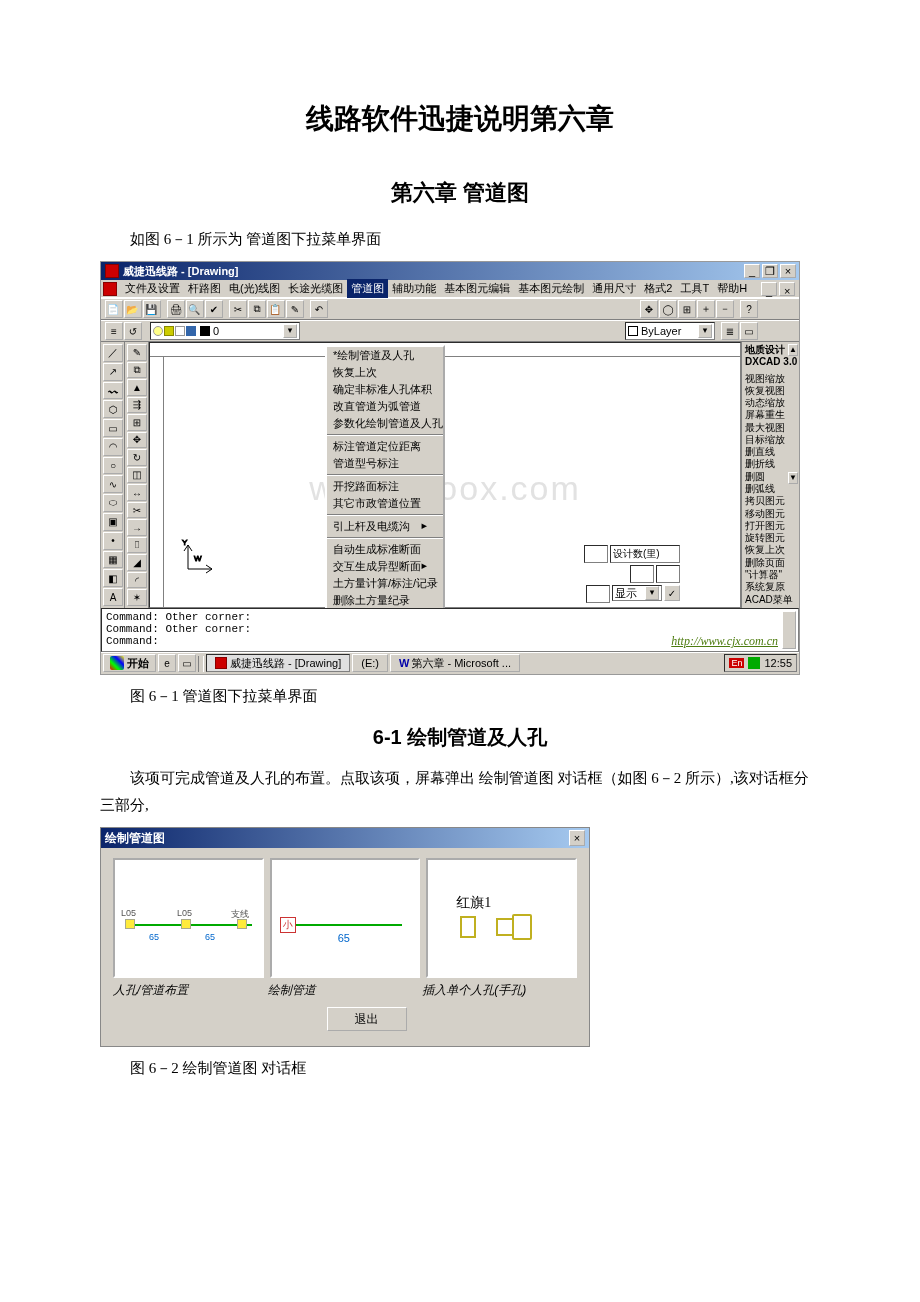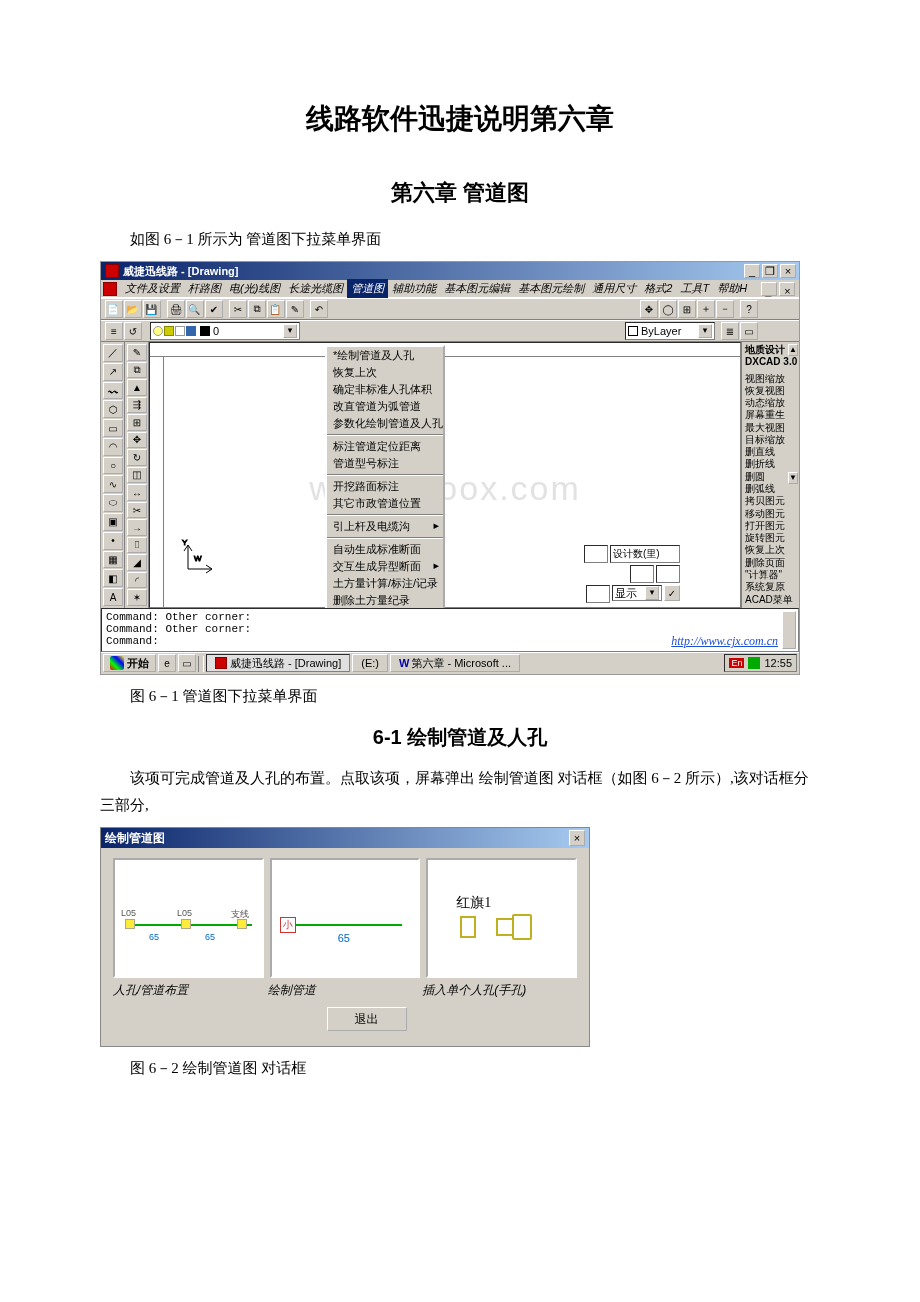--- a/index.html
+++ b/index.html
@@ -85,21 +85,21 @@
     align-items: center;
     padding-left: 2px;
     font-size: 11px;
   }
   .mb-icon {
     width: 14px; height: 14px;
     background: #c00; border: 1px solid #800;
     margin-right: 4px;
     display: inline-block;
   }
-  .menubar span { padding: 2px 4px; white-space: nowrap; font-style: italic; }
+  .menubar span { padding: 2px 4px; white-space: nowrap; }
   .menubar .active { background: #0a246a; color: #fff; }
   .menubar .rightbtns { margin-left: auto; display:flex; }
 
   .toolrow {
     height: 22px;
     background: #d4d0c8;
     border-top: 1px solid #fff;
     border-bottom: 1px solid #808080;
     display: flex;
     align-items: center;
@@ -154,21 +154,21 @@
     position: absolute;
     top: 2px;
     left: 175px;
     width: 120px;
     background: #d4d0c8;
     border: 2px outset #fff;
     z-index: 5;
     font-size: 11px;
   }
   .dropdown .sep { height:1px; border-top:1px solid #808080; border-bottom:1px solid #fff; margin:2px 0; }
-  .dropdown .mi { padding: 1px 4px 1px 6px; white-space: nowrap; display:flex; }
+  .dropdown .mi { padding: 1px 16px 1px 6px; white-space: nowrap; display:flex; }
   .dropdown .mi .sub { margin-left:auto; }
 
   .rightpanel {
     width: 58px;
     background: #d4d0c8;
     border-left: 1px solid #808080;
     display:flex; flex-direction:column;
     font-size: 10px;
     padding: 2px 1px;
     gap: 0;
@@ -191,21 +191,21 @@
   .cmdarea {
     height: 44px;
     background: #fff;
     border: 1px inset #808080;
     font-family: "Courier New", monospace;
     font-size: 11px;
     padding: 2px 4px;
     position: relative;
   }
   .cmdarea .sb { position:absolute; right:2px; top:2px; bottom:2px; width:14px; background:#d4d0c8; border:1px outset #fff;}
-  .cmdarea .url { position:absolute; right:20px; bottom:2px; color:#1d4ed8; text-decoration:underline; font-style:italic; font-family:"Times New Roman",serif; font-size:12px;}
+  .cmdarea .url { position:absolute; right:20px; bottom:2px; color:#4d7c0f; text-decoration:underline; font-style:italic; font-family:"Times New Roman",serif; font-size:12px;}
 
   .taskbar {
     height: 22px;
     background: #d4d0c8;
     border-top: 1px solid #fff;
     display:flex; align-items:flex-end; padding:2px; gap:2px;
   }
   .startbtn { height:18px; border:1px outset #fff; padding:0 6px; display:flex; align-items:center; font-weight:bold; }
   .taskbtn { height:18px; border:1px inset #808080; background:#e0e0e0; padding:0 8px; font-size:11px; display:flex; align-items:center;}
   .tray { margin-left:auto; border:1px inset #808080; height:18px; padding:0 4px; display:flex; align-items:center; gap:4px; font-size:11px;}

